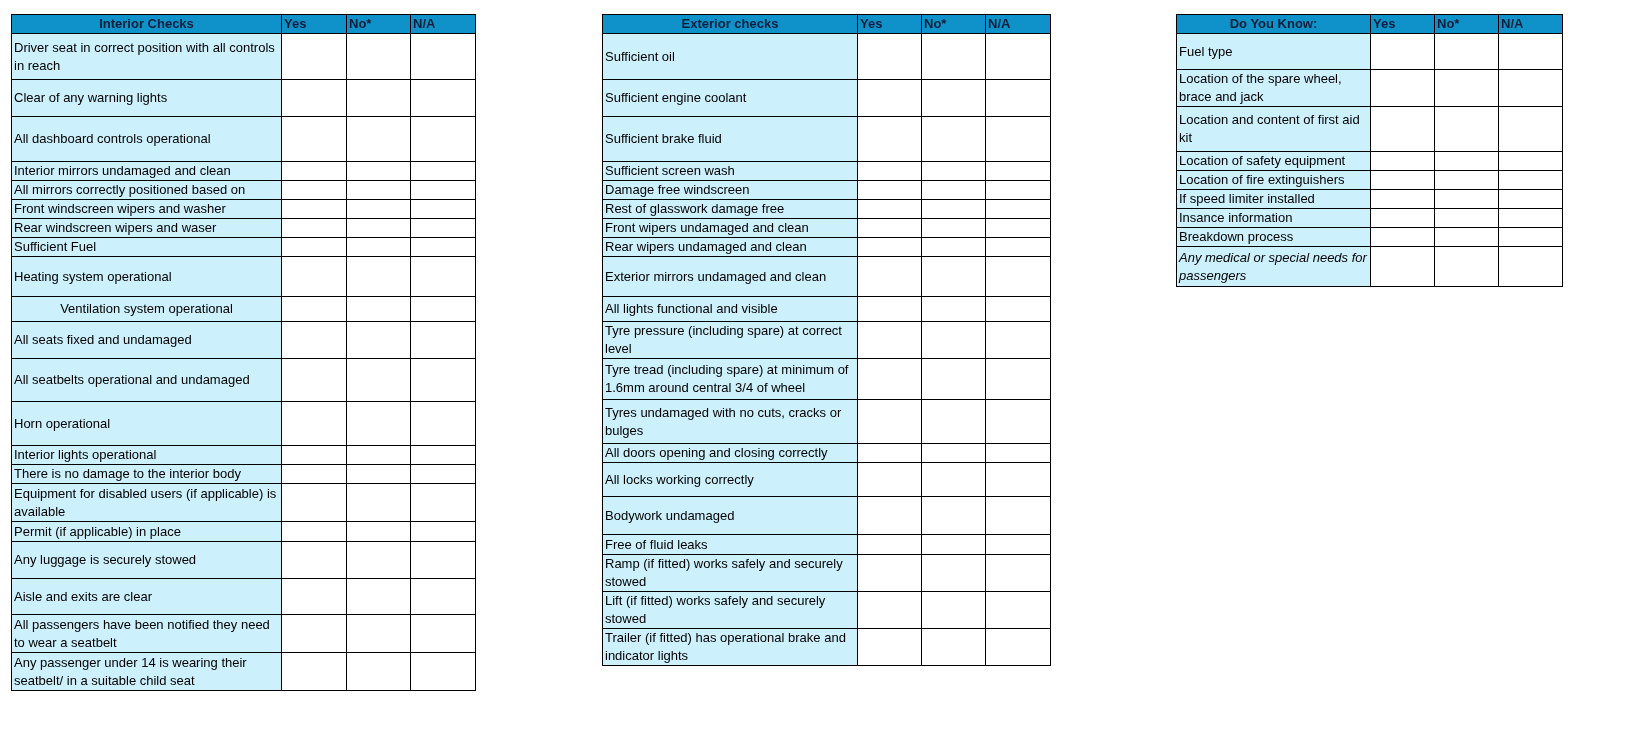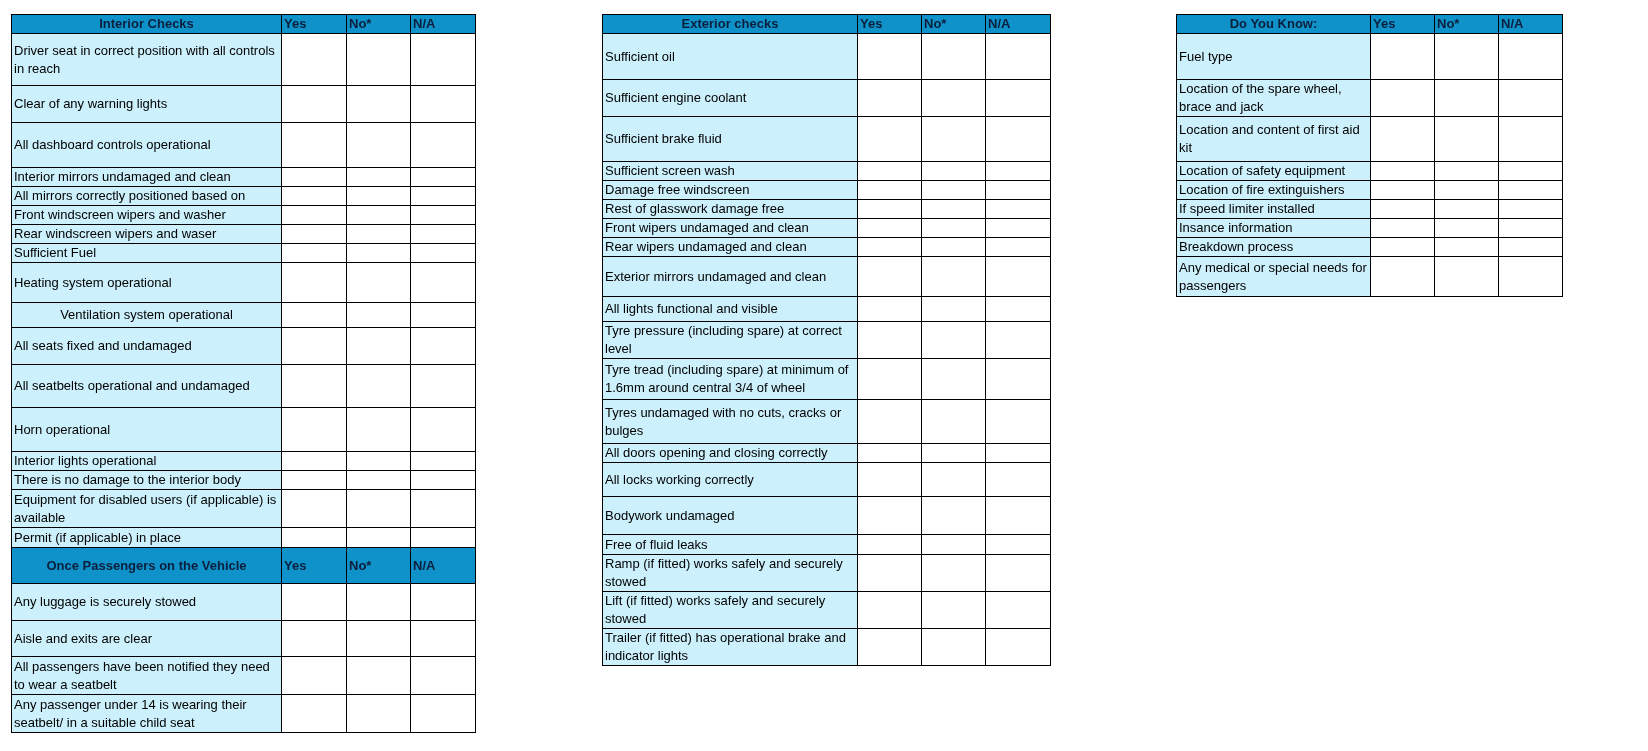--- a/index.html
+++ b/index.html
@@ -24,21 +24,21 @@
       <col style="width:64px">
       <col style="width:65px">
     </colgroup>
   <tbody id="t1body">
       <tr class="hdr" style="height: 19px;">
         <td class="title">Interior Checks</td>
         <td>Yes</td>
         <td>No*</td>
         <td>N/A</td>
       </tr>
-      <tr style="height: 52px;">
+      <tr style="height: 46px;">
         <td class="lbl">Driver seat in correct position with all controls in reach</td>
         <td class="box"></td>
         <td class="box"></td>
         <td class="box"></td>
       </tr>
       <tr style="height: 37px;">
         <td class="lbl">Clear of any warning lights</td>
         <td class="box"></td>
         <td class="box"></td>
         <td class="box"></td>
@@ -125,26 +125,20 @@
         <td class="lbl">Equipment for disabled users (if applicable) is available</td>
         <td class="box"></td>
         <td class="box"></td>
         <td class="box"></td>
       </tr>
       <tr style="height: 20px;">
         <td class="lbl">Permit (if applicable) in place</td>
         <td class="box"></td>
         <td class="box"></td>
         <td class="box"></td>
-      </tr>
-      <tr class="hdr" style="height: 36px;">
-        <td class="title">Once Passengers on the Vehicle</td>
-        <td>Yes</td>
-        <td>No*</td>
-        <td>N/A</td>
       </tr>
       <tr style="height: 37px;">
         <td class="lbl">Any luggage is securely stowed</td>
         <td class="box"></td>
         <td class="box"></td>
         <td class="box"></td>
       </tr>
       <tr style="height: 36px;">
         <td class="lbl">Aisle and exits are clear</td>
         <td class="box"></td>
@@ -310,21 +304,21 @@
       <col style="width:64px">
       <col style="width:64px">
     </colgroup>
   <tbody id="t3body">
       <tr class="hdr" style="height: 19px;">
         <td class="title">Do You Know:</td>
         <td>Yes</td>
         <td>No*</td>
         <td>N/A</td>
       </tr>
-      <tr style="height: 46px;">
+      <tr style="height: 36px;">
         <td class="lbl">Fuel type</td>
         <td class="box"></td>
         <td class="box"></td>
         <td class="box"></td>
       </tr>
       <tr style="height: 37px;">
         <td class="lbl">Location of the spare wheel, brace and jack</td>
         <td class="box"></td>
         <td class="box"></td>
         <td class="box"></td>
@@ -358,20 +352,20 @@
         <td class="box"></td>
         <td class="box"></td>
         <td class="box"></td>
       </tr>
       <tr style="height: 19px;">
         <td class="lbl">Breakdown process</td>
         <td class="box"></td>
         <td class="box"></td>
         <td class="box"></td>
       </tr>
-      <tr style="height: 40px;">
+      <tr style="height: 40px; font-style: italic;">
         <td class="lbl">Any medical or special needs for passengers</td>
         <td class="box"></td>
         <td class="box"></td>
         <td class="box"></td>
       </tr>
     </tbody>
 </table>
 
 </body></html>

